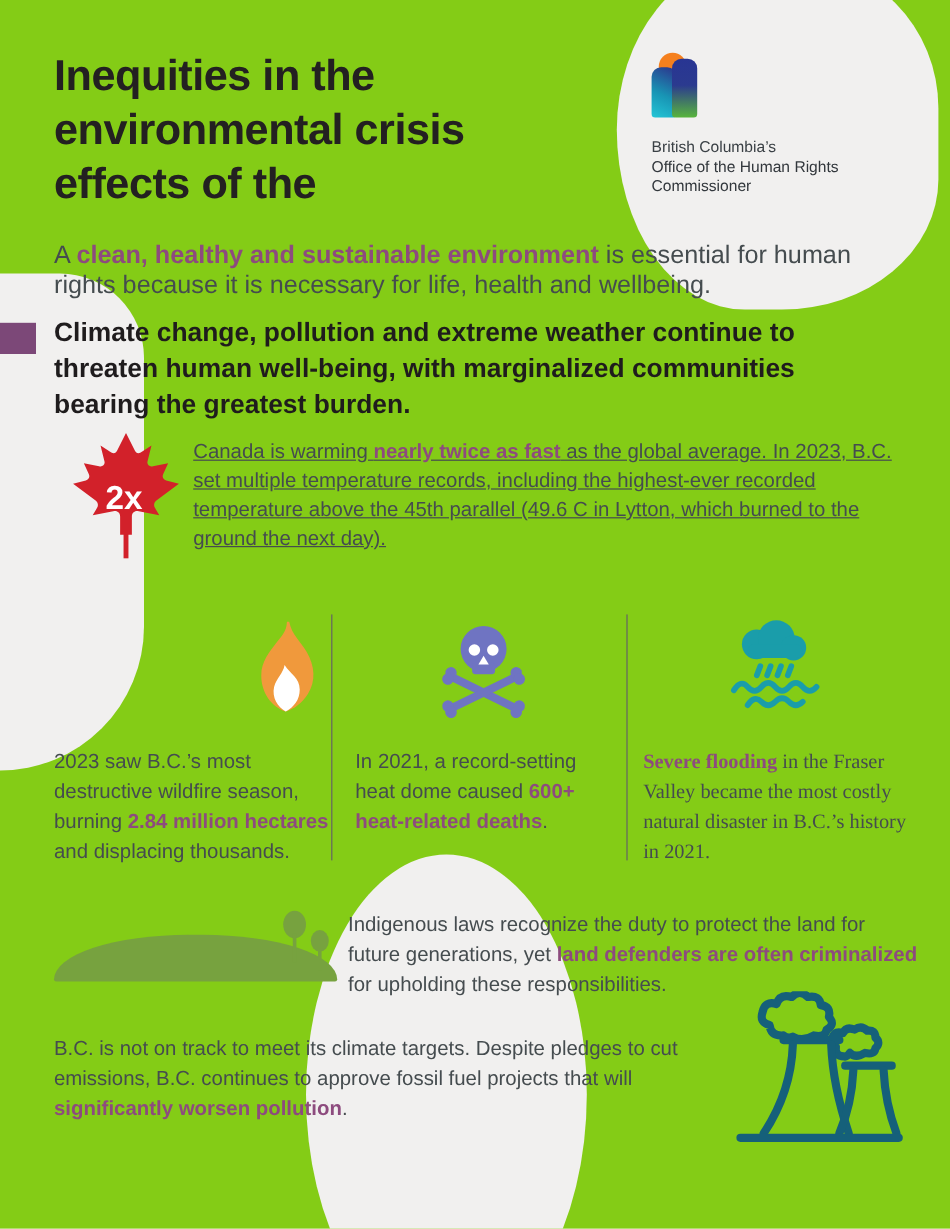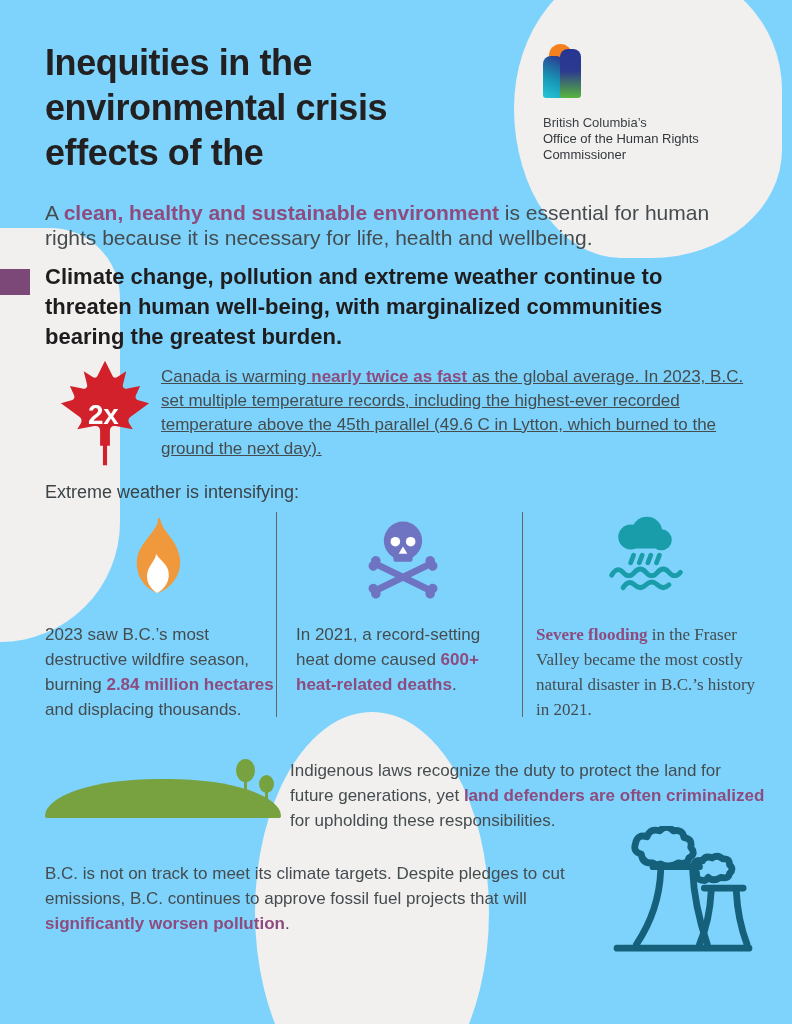--- a/index.html
+++ b/index.html
@@ -1,16 +1,16 @@
 <!DOCTYPE html>
 <html><head>
 <meta charset="utf-8">
 <style>
   html,body{margin:0;padding:0;background:#ffffff;}
-  .page{position:relative;width:792px;height:1024px;background:#7dd3fc;overflow:hidden;
+  .page{position:relative;width:792px;height:1024px;background:#84cc16;overflow:hidden;
         font-family:"Liberation Sans",sans-serif;color:#454c4f;}
   .abs{position:absolute;}
 
   
   .blob{position:absolute;background:#f1f0ef;}
   .blob-tr{left:514px;top:-34px;width:268px;height:292px;border-radius:48% 52% 55% 45% / 55% 48% 42% 58%;}
   .blob-left{left:-70px;top:228px;width:190px;height:414px;border-radius:0 70px 120px 0;}
   .blob-bottom{left:255px;top:712px;width:234px;height:400px;border-radius:50%;}
 
   
@@ -35,21 +35,21 @@
 
   
   .leaf-svg{left:56px;top:354px;width:98px;height:118px;}
   .warming{left:161px;top:365px;width:592px;font-size:17px;line-height:24px;margin:0;text-decoration:underline;}
 
   .extreme-heading{left:45px;top:481px;font-size:18px;line-height:22px;color:#3c4346;margin:0;}
 
   
   .columns{left:45px;top:512px;width:712px;height:218px;display:flex;}
   .col{display:flex;flex-direction:column;box-sizing:border-box;}
-  .col-1{width:231px;}
+  .col-1{width:231px;align-items:flex-end;}
   .col-2{width:245px;padding:0 12px 0 19px;}
   .col-3{width:233px;padding-left:13px;font-family:Liberation Serif, serif;}
   .vdiv{width:1px;height:205px;background:#646464;flex:0 0 auto;}
   .icon-box{height:92px;display:flex;align-items:center;justify-content:center;margin-bottom:18px;}
   .col p{font-size:17px;line-height:25px;margin:0;color:#454c4f;}
 
   
   .hill{left:45px;top:779px;width:236px;height:39px;background:#77a23f;
         border-radius:50% 50% 2px 2px / 100% 100% 2px 2px;}
   .tcrown{background:#77a23f;border-radius:50%;}
@@ -98,21 +98,20 @@
   <svg class="abs leaf-svg" viewBox="0 0 120 132">
     <rect x="57.5" y="100" width="5" height="30" fill="#d2212a"></rect>
     <path fill="#d2212a" d="M60 2 L51 20 C50 22.5 47.5 23.5 45 22 L34 15 L38 31 C39 34.5 36 37 32.5 36 L17 33 L22 44
       C23.5 47 22 49.5 19 50.5 L6 54 L29 71 C31.5 73 32 76 30.5 78.5 L26 86 L47 82 C51 81 54 83.5 54 87.5
       L54 106 L66 106 L66 87.5 C66 83.5 69 81 73 82 L94 86 L89.5 78.5 C88 76 88.5 73 91 71 L114 54 L101 50.5
       C98 49.5 96.5 47 98 44 L103 33 L87.5 36 C84 37 81 34.5 82 31 L86 15 L75 22 C72.5 23.5 70 22.5 69 20 Z"></path>
     <text x="58" y="80" text-anchor="middle" font-size="34" font-weight="bold" fill="#ffffff">2x</text>
   </svg>
   <p class="abs warming"><span>Canada is warming </span><span class="hl">nearly twice as fast</span><span> as the global average. In 2023, B.C. set multiple temperature records, including the highest-ever recorded temperature above the 45th parallel (49.6 C in Lytton, which burned to the ground the next day).</span></p>
 
-  <p class="abs extreme-heading">Extreme weather is intensifying:</p>
 
   <div class="abs columns">
     <div class="col col-1">
       <div class="icon-box">
         <svg width="68" height="84" viewBox="0 0 70 84">
           <path fill="#f0993c" d="M34 1 C36 12 44 18 49 27 C56 39 57 52 50 63 C45 71 38 76 31 78
             C19 74 10 62 10 47 C10 35 17 27 23 19 C27 14 32 9 32 1 Z"></path>
           <path fill="#ffffff" d="M31 78 C24 74 19 66 21 57 C23 49 29 45 30 38 C35 46 43 49 43 59 C43 68 38 74 31 78 Z"></path>
         </svg>
       </div>

